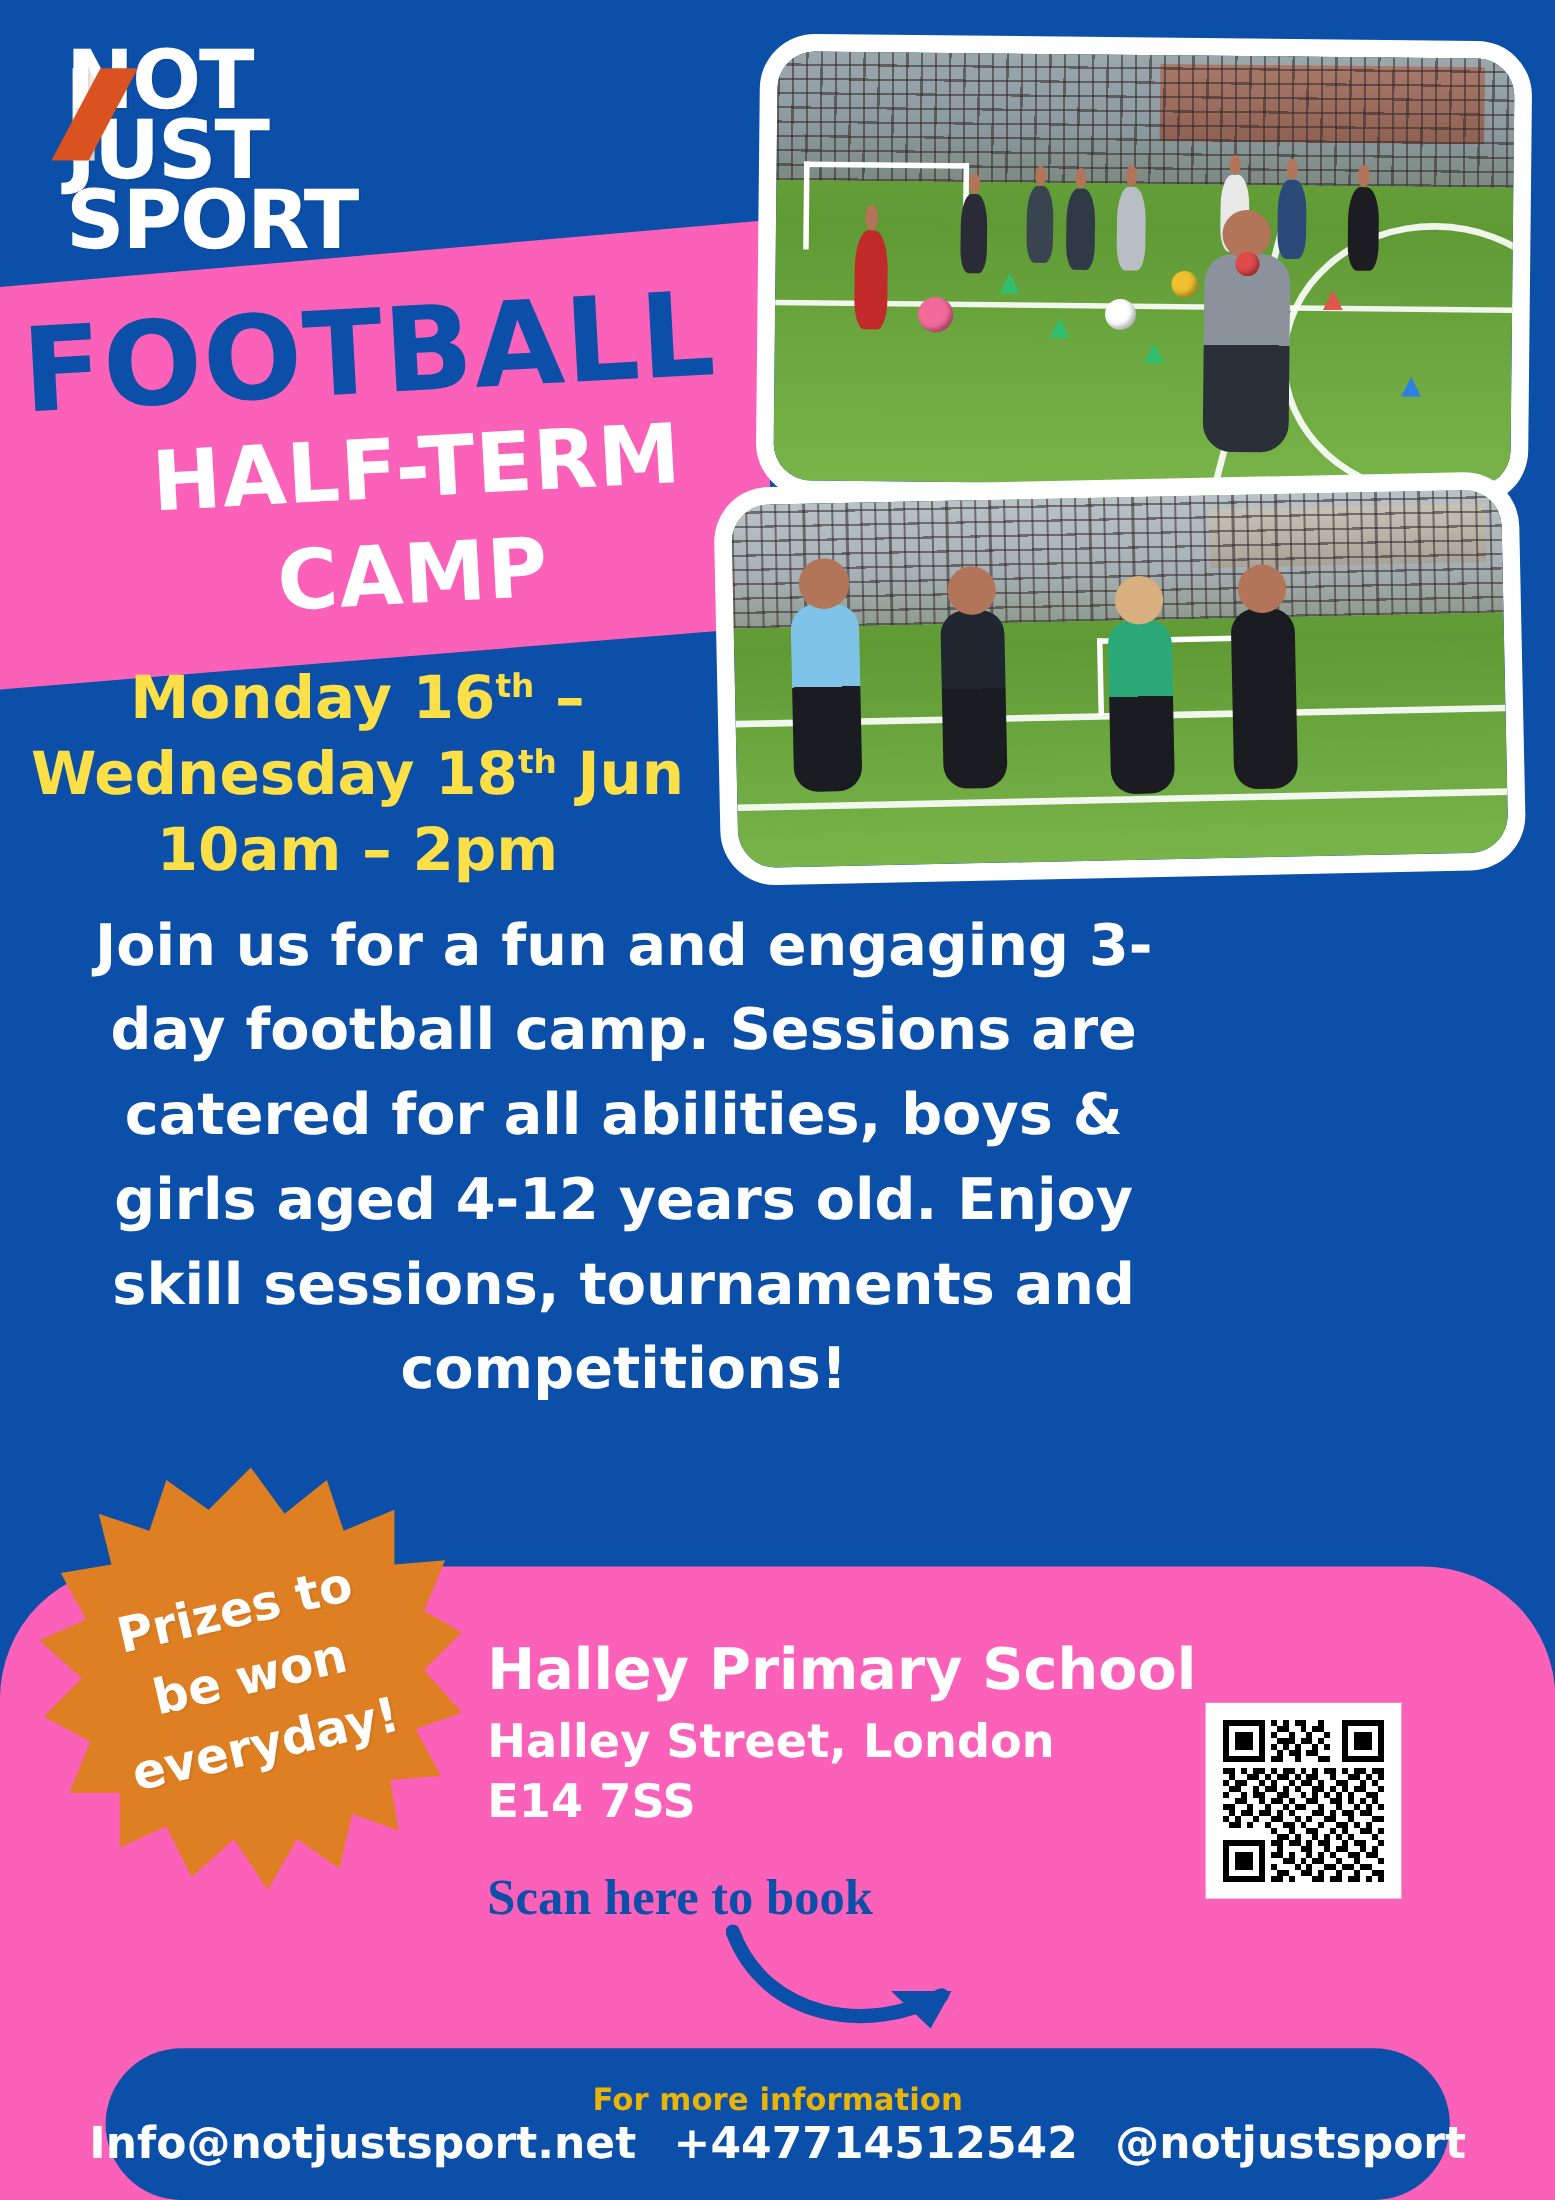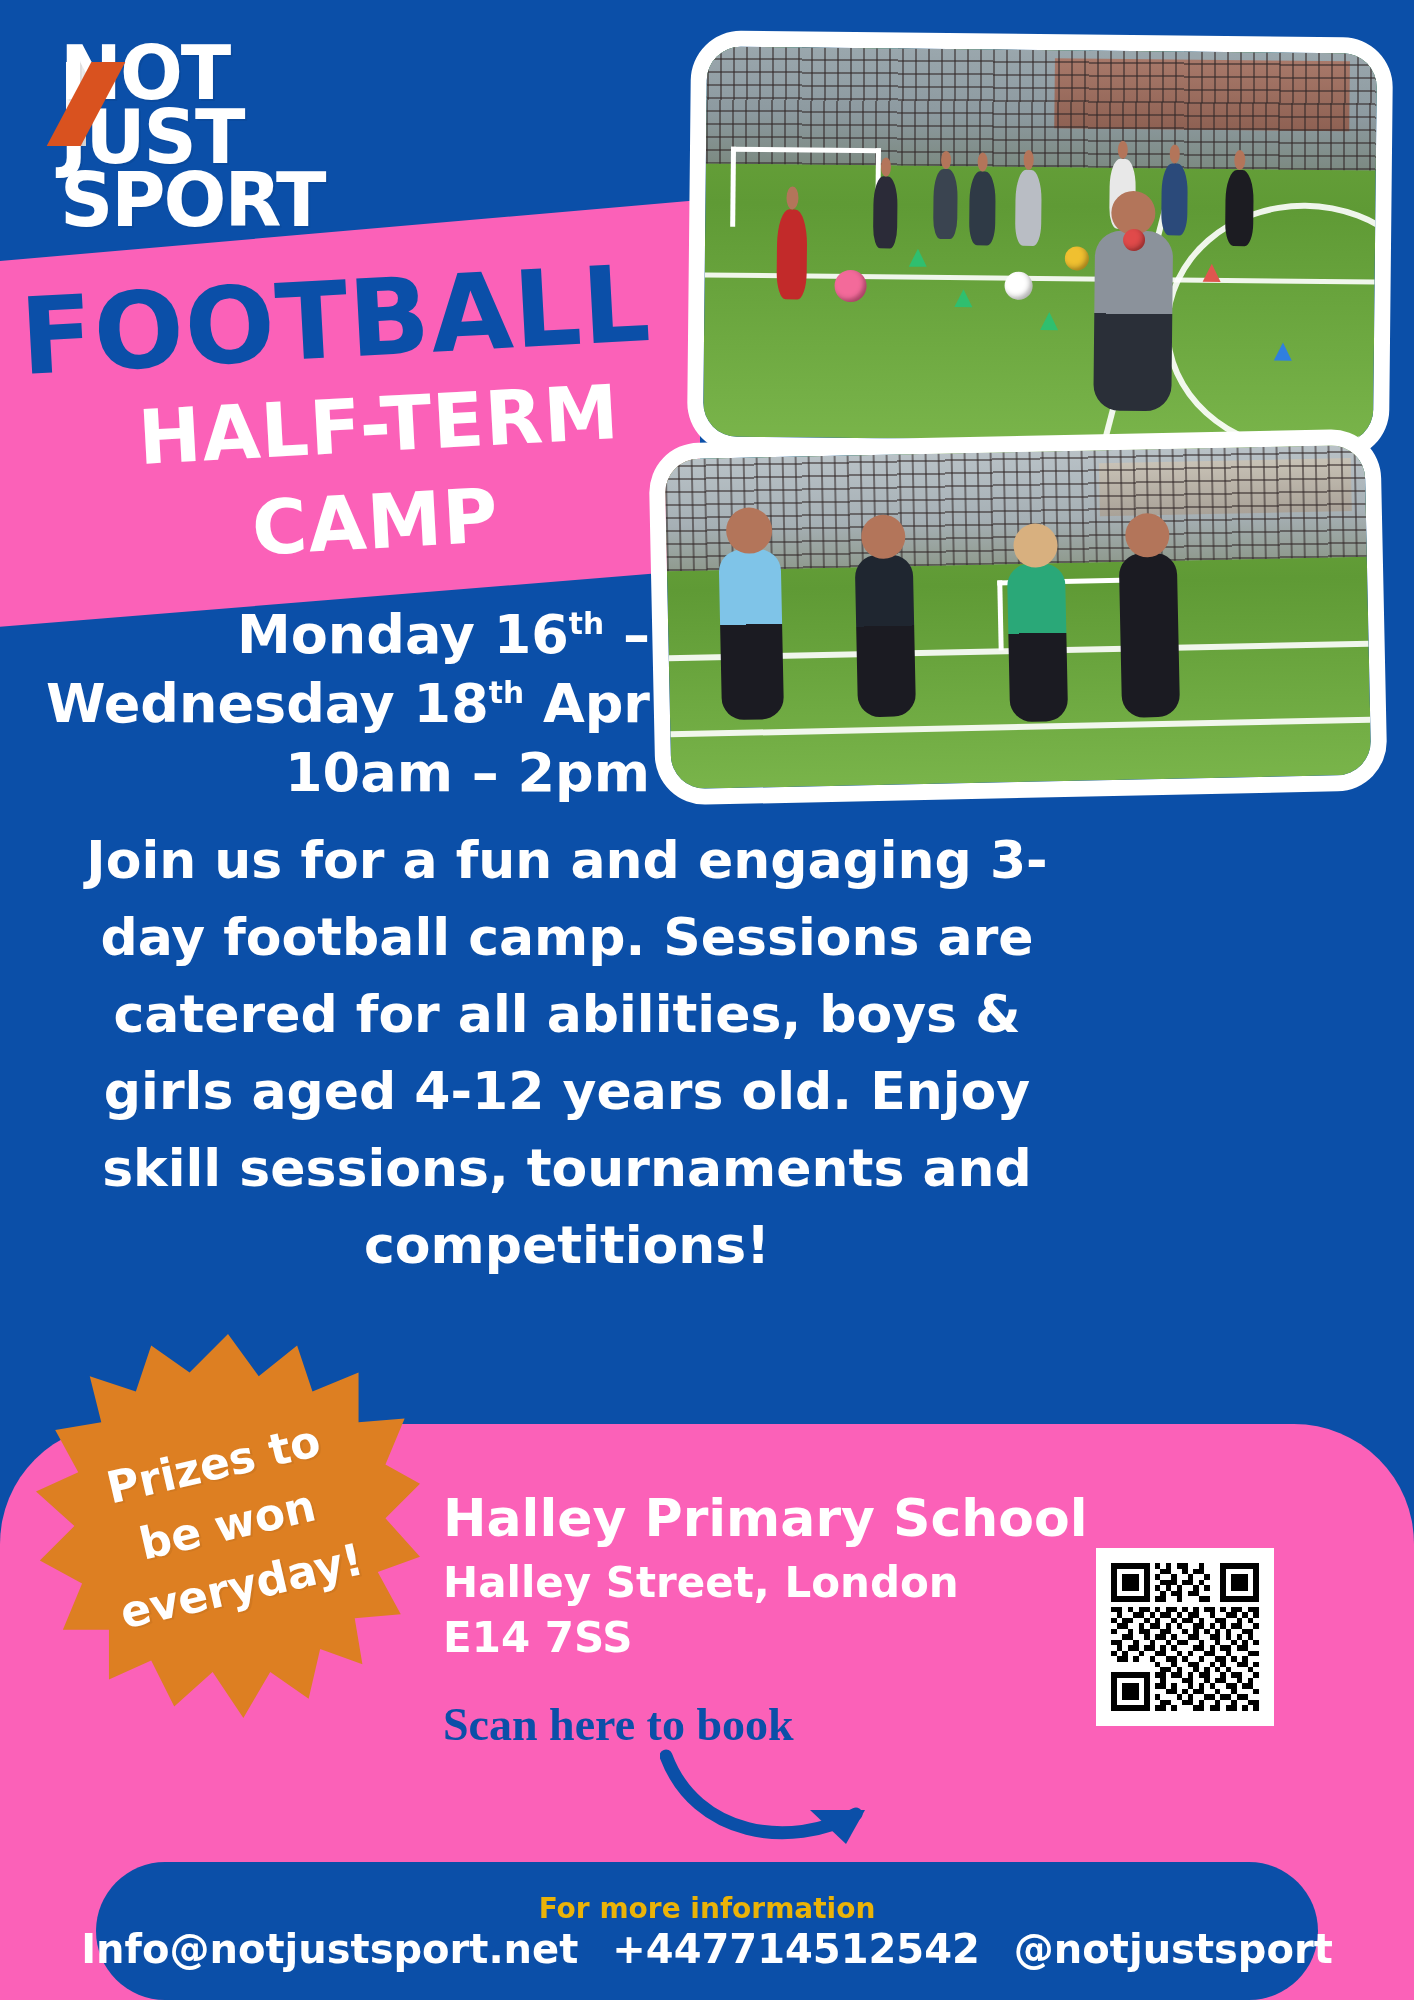--- a/index.html
+++ b/index.html
@@ -73,23 +73,23 @@
     font-size:75px; line-height:1;
     color:#ffffff;
     letter-spacing:1px;
     transform:rotate(-3.1deg);
   }
 
   
   .dates{
     position:absolute; left:0px; top:600px;
     width:650px;
-    text-align:right;
+    text-align:center;
     z-index:5;
-    color:#ffffff;
+    color:#fde047;
     font-family:"DejaVu Sans", sans-serif;
     font-weight:bold;
     font-size:54px;
     line-height:1.28;
   }
   .dates sup{ font-size:0.55em; vertical-align:super; }
 
   
   .blurb{
     position:absolute; left:62px; top:822px;
@@ -290,21 +290,21 @@
   <div class="pink-banner"></div>
   <div class="title-football">FOOTBALL</div>
   <div class="title-halfterm">HALF-TERM</div>
   <div class="title-camp">CAMP</div>
 
   <div class="dates">
     <div>
       <span>Monday 16</span><sup>th</sup><span> –</span>
     </div>
     <div>
-      <span>Wednesday 18</span><sup>th</sup><span> Apr</span>
+      <span>Wednesday 18</span><sup>th</sup><span> Jun</span>
     </div>
     <div>10am – 2pm</div>
   </div>
 
   <div class="blurb">Join us for a fun and engaging 3-day football camp. Sessions are catered for all abilities, boys &amp; girls aged 4-12 years old. Enjoy skill sessions, tournaments and competitions!</div>
 
   <div class="photo photo-top">
     <div class="pitch"></div>
     <div class="pitch-sky"></div>
     <div class="pitch-bldg"></div>

